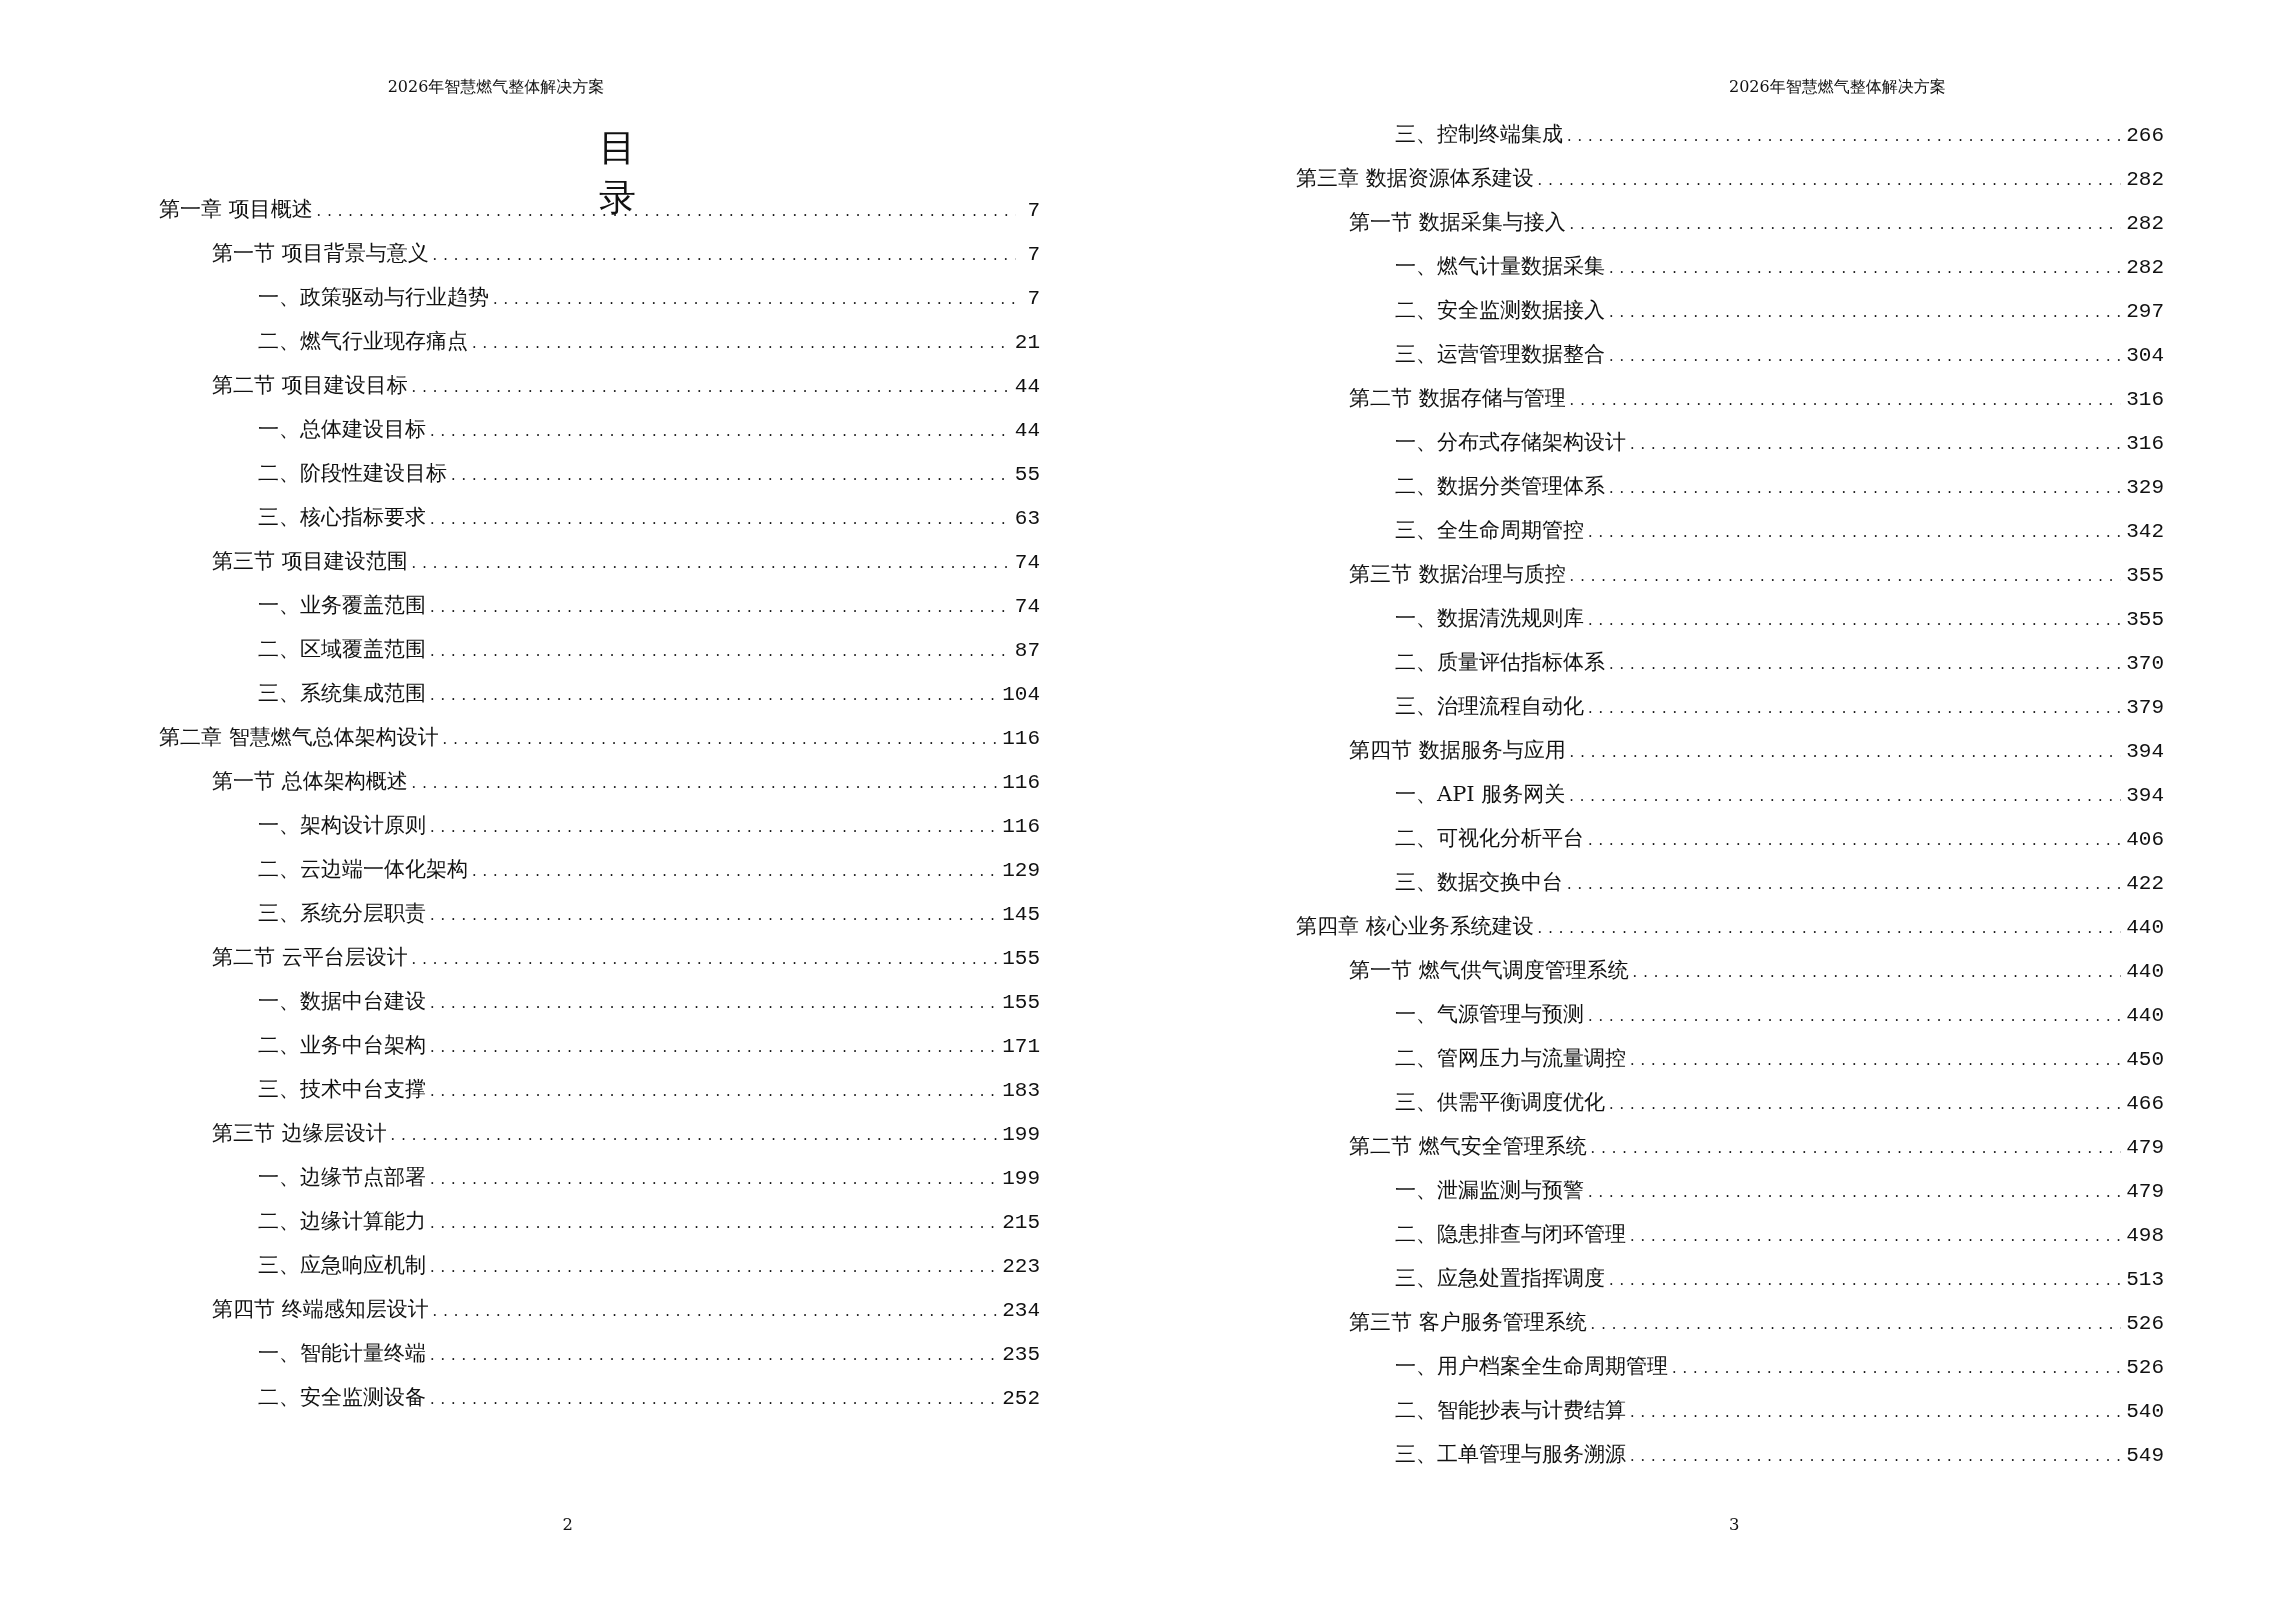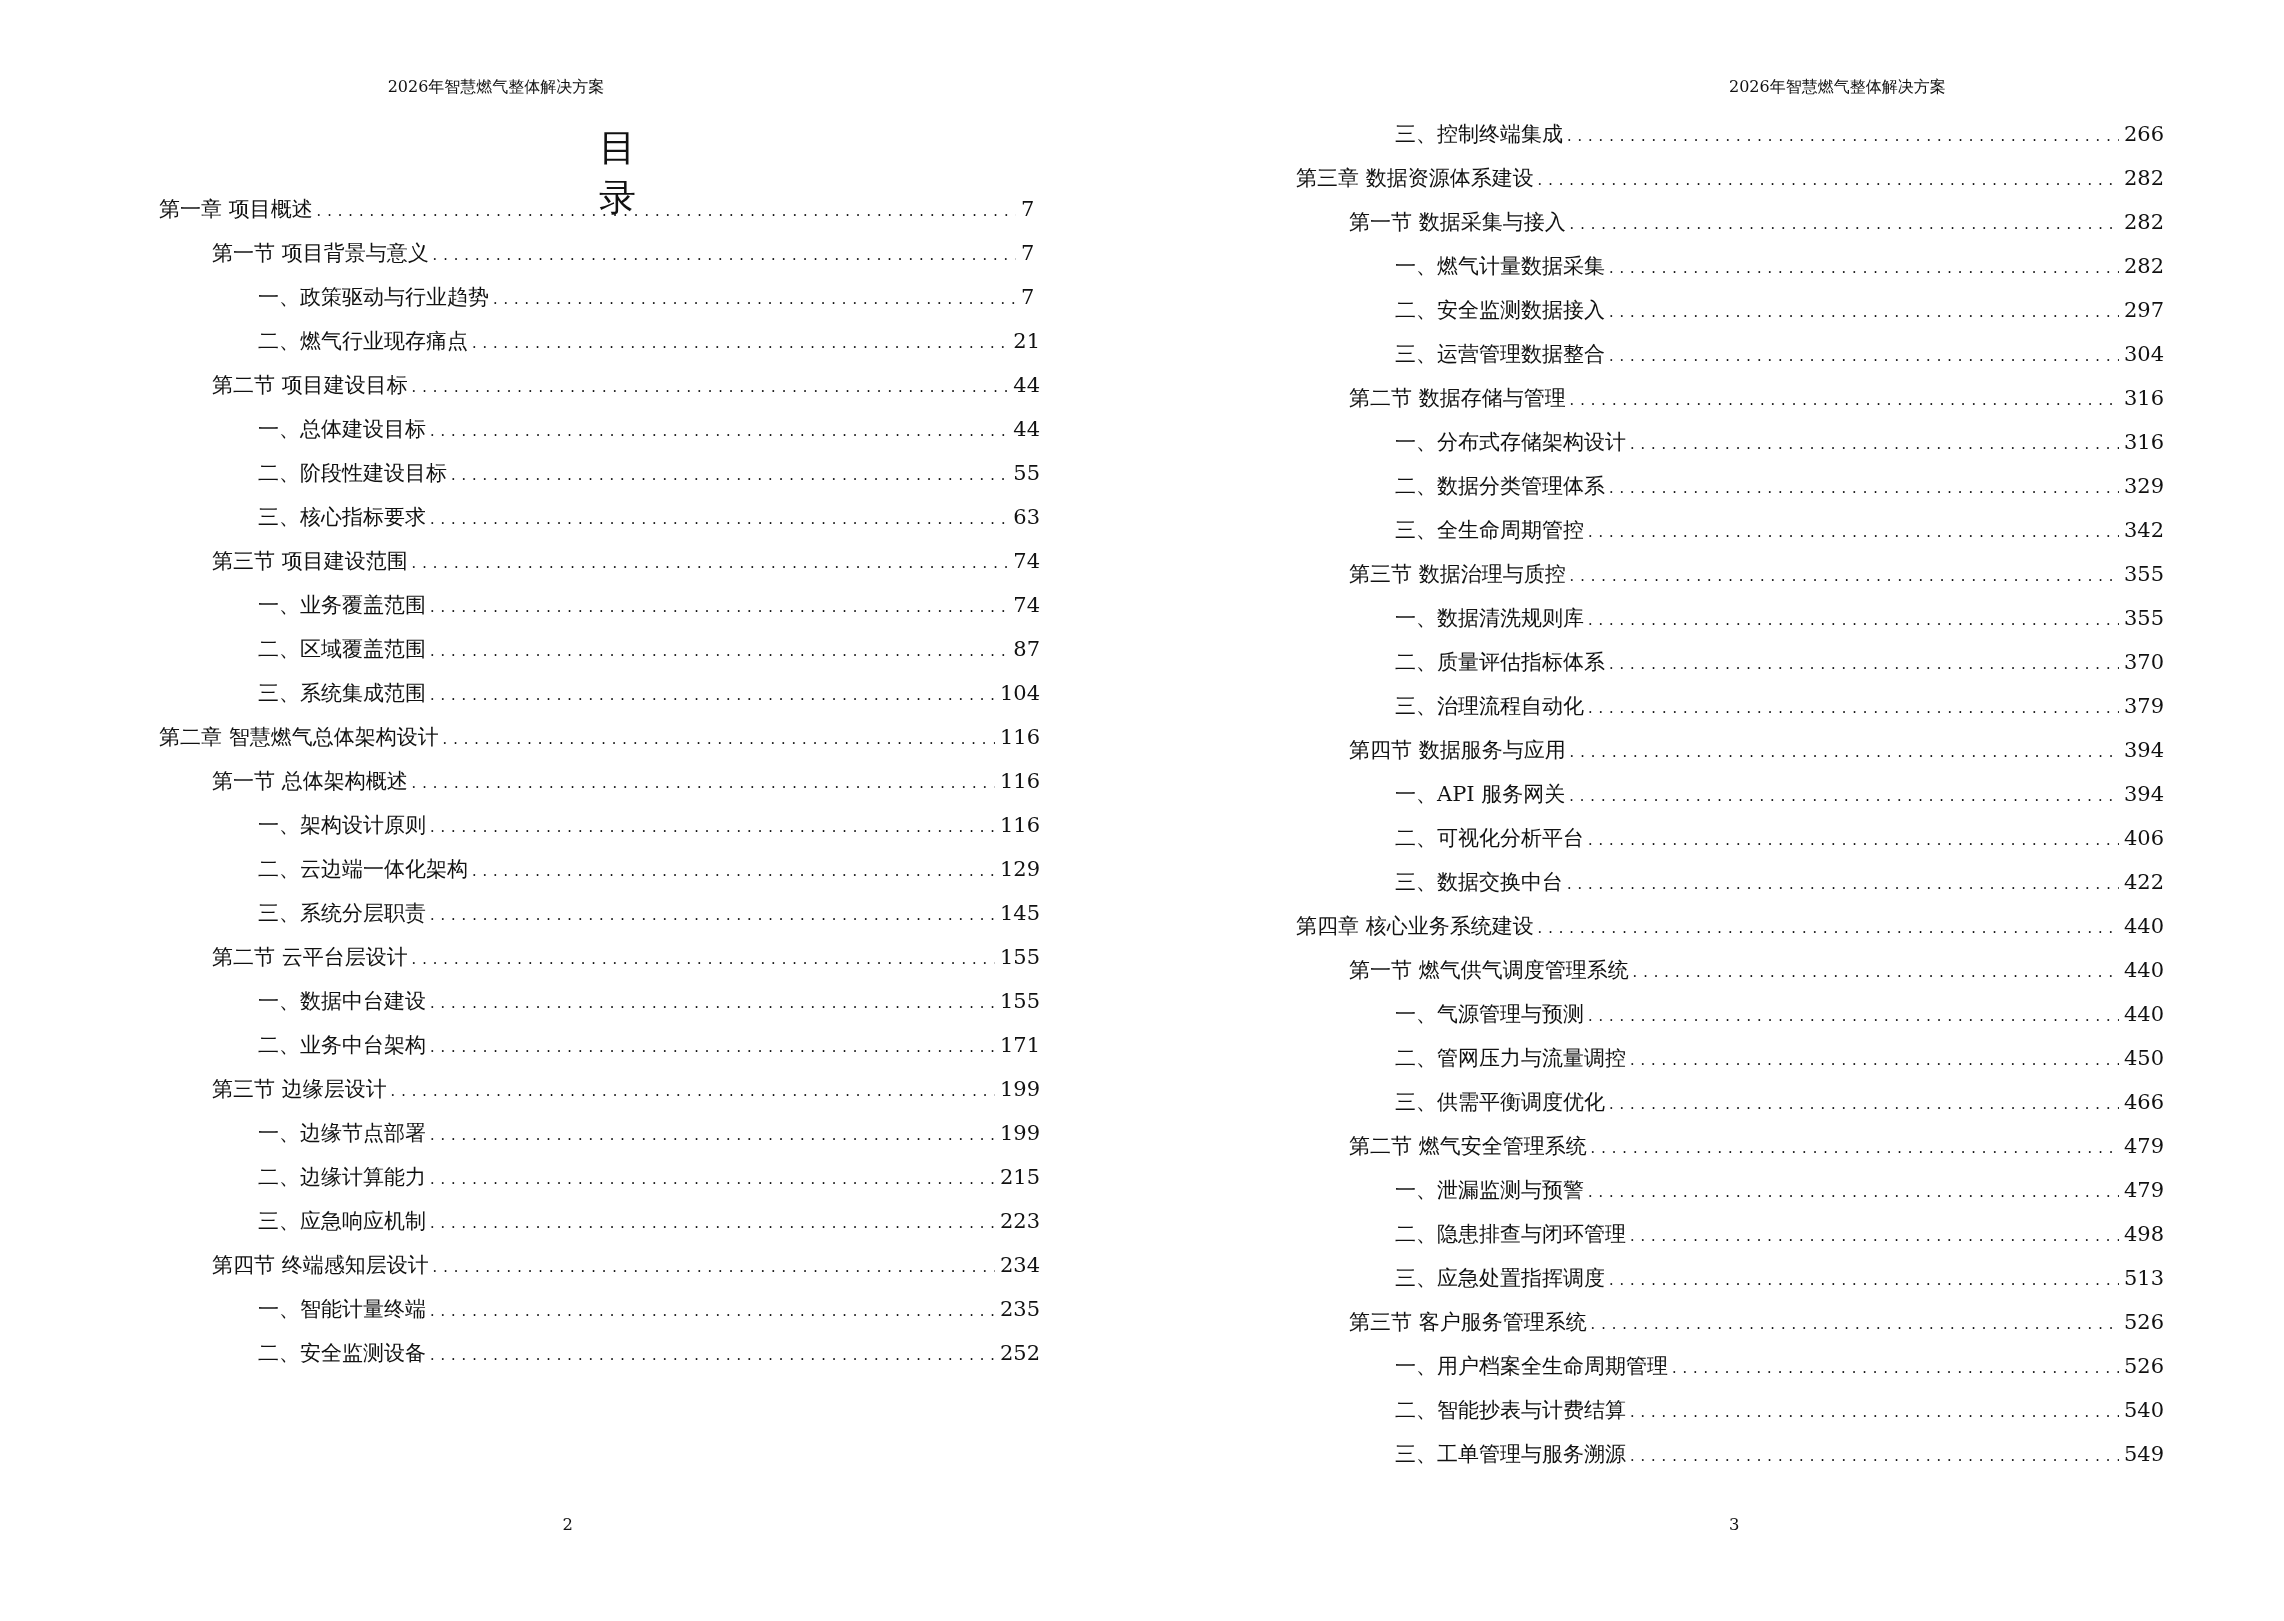--- a/index.html
+++ b/index.html
@@ -36,21 +36,21 @@
   .entry.lvl-2 { padding-left: 99px; }
 
   .entry .label { flex: 0 0 auto; }
   .entry .leader {
     flex: 1 1 auto; overflow: hidden; margin: 0 4.8px 0 3.9px;
     letter-spacing: 6px; font-size: 14.4px; color: #111;
   }
   .entry .leader::before {
     content: "..................................................................................................................................................................................";
   }
-  .entry .page-num { flex: 0 0 auto; min-width: 19px; }
+  .entry .page-num { flex: 0 0 auto; text-align: right; min-width: 19px; font-family: Liberation Mono, monospace; }
 
   .page-footer {
     position: absolute; top: 1515px; width: 100%; text-align: center; font-size: 16.4px;
   }
   .page.left .page-footer { left: -3.4px; }
   .page.right .page-footer { left: 587px; width: auto; }
 </style>
 </head>
 <body>
 
@@ -151,20 +151,25 @@
       <li class="entry lvl-2">
         <span class="label">一、数据中台建设</span>
         <span class="leader"></span>
         <span class="page-num">155</span>
       </li>
       <li class="entry lvl-2">
         <span class="label">二、业务中台架构</span>
         <span class="leader"></span>
         <span class="page-num">171</span>
       </li>
+      <li class="entry lvl-2">
+        <span class="label">三、技术中台支撑</span>
+        <span class="leader"></span>
+        <span class="page-num">183</span>
+      </li>
       <li class="entry lvl-1">
         <span class="label">第三节  边缘层设计</span>
         <span class="leader"></span>
         <span class="page-num">199</span>
       </li>
       <li class="entry lvl-2">
         <span class="label">一、边缘节点部署</span>
         <span class="leader"></span>
         <span class="page-num">199</span>
       </li>

